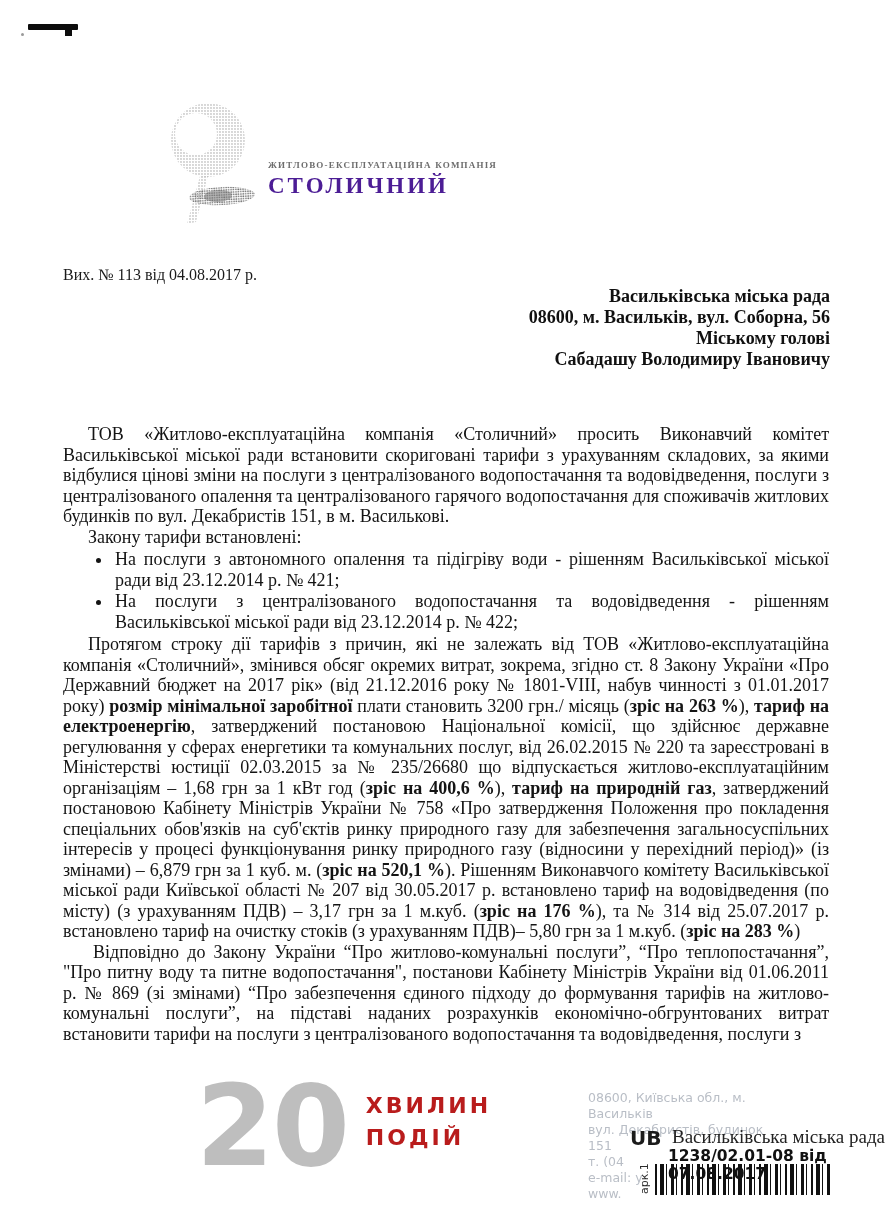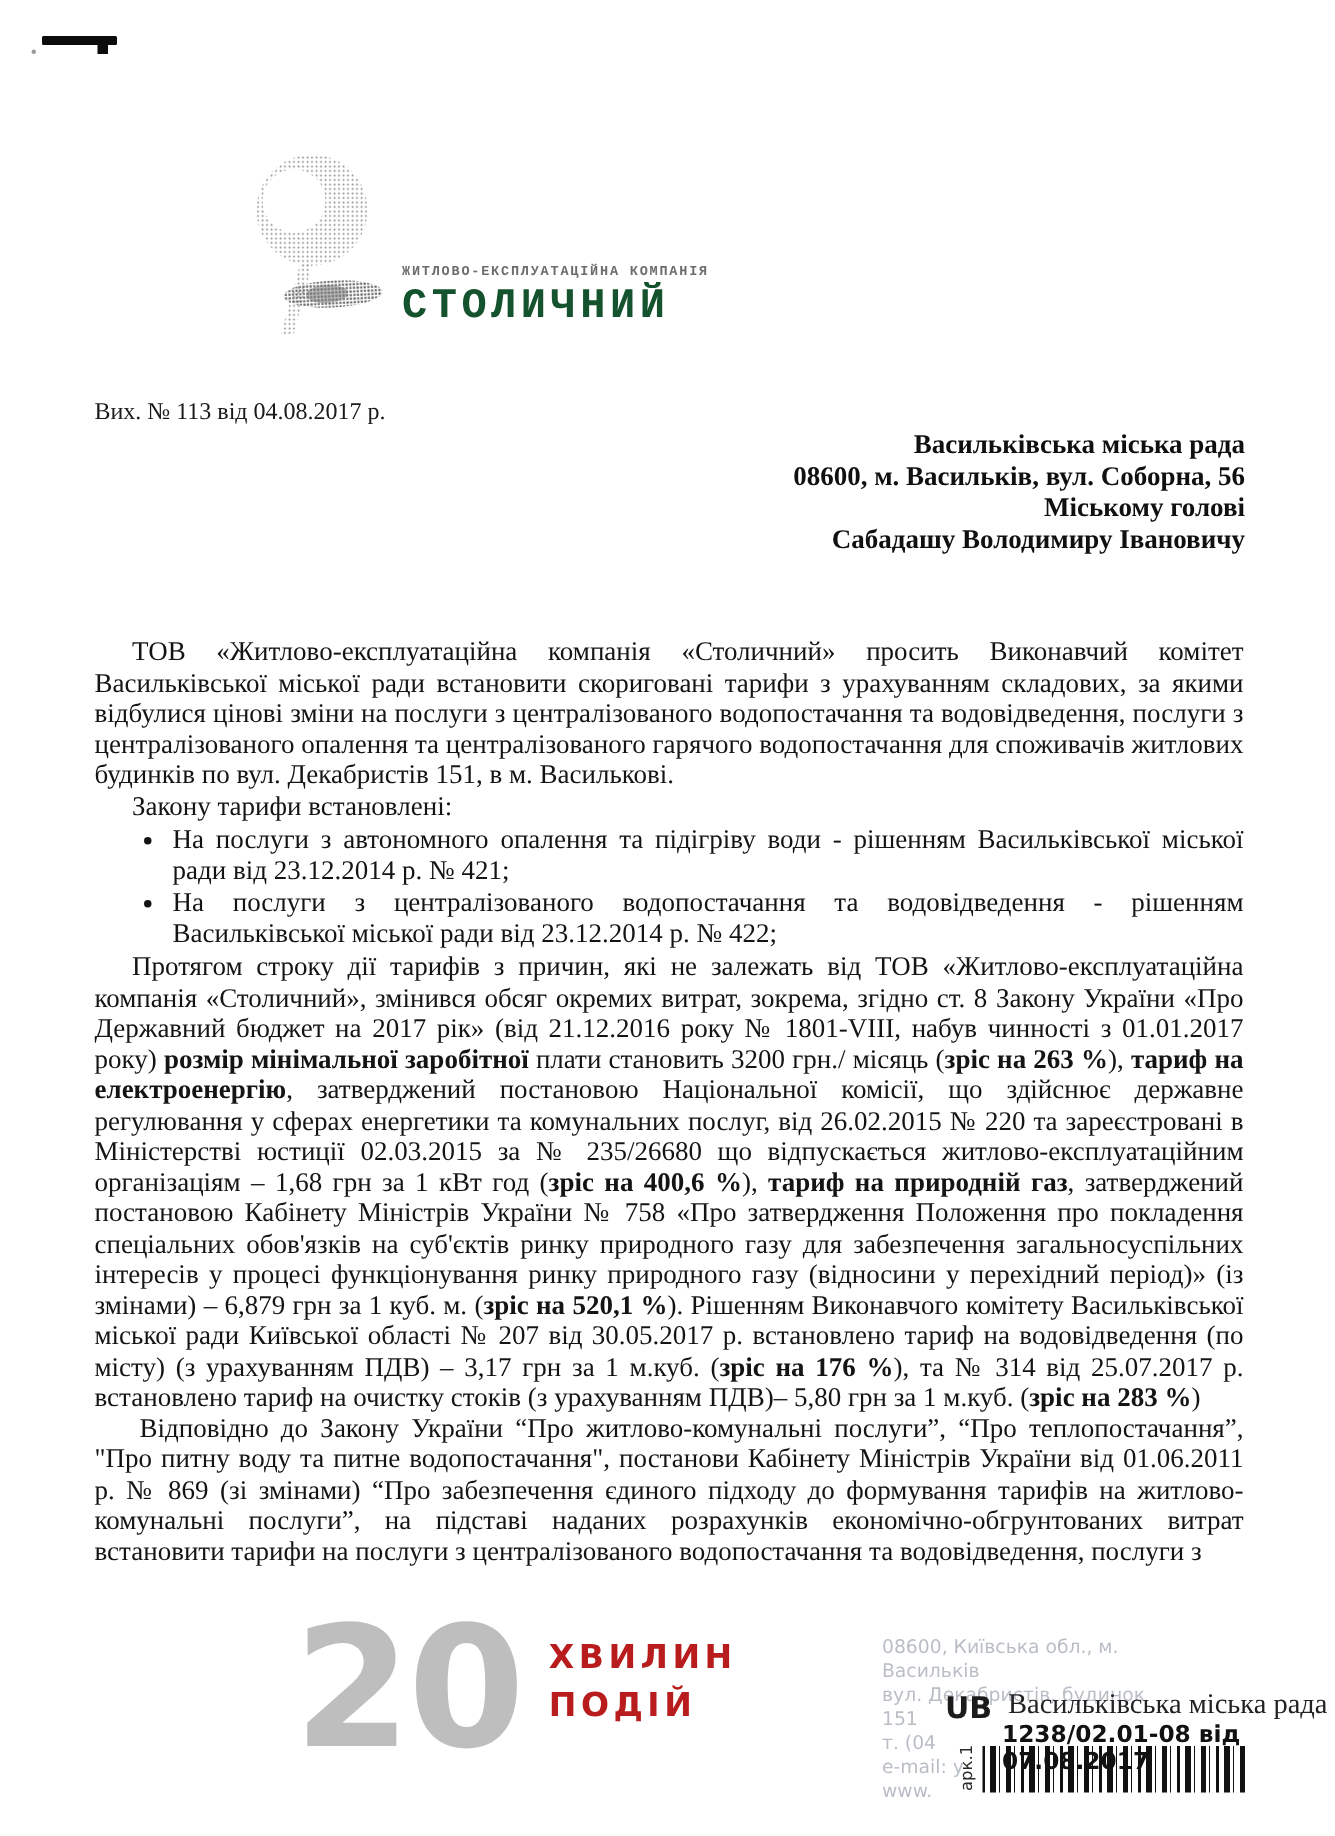--- a/index.html
+++ b/index.html
@@ -12,23 +12,23 @@
     overflow:hidden;
     margin:0 auto;
   }
   
   .scan-bar{position:absolute;left:28px;top:24px;width:50px;height:6px;background:#0c0c0c;border-radius:1px;}
   .scan-sq{position:absolute;left:65px;top:29px;width:7px;height:7px;background:#0c0c0c;}
   .scan-dot{position:absolute;left:21px;top:33px;width:3px;height:3px;background:#9a9a9a;border-radius:50%;}
 
   
   .logo-graphic{position:absolute;left:156px;top:98px;}
-  .logo-text{position:absolute;left:268px;top:176px;width:260px;font-family:Liberation Mono, monospace;}
+  .logo-text{position:absolute;left:268px;top:160px;width:260px;font-family:Liberation Serif, serif;}
   .logo-sub{font-size:9px;letter-spacing:1.2px;color:#6d6d6d;font-weight:bold;}
-  .logo-main{font-size:28px;font-weight:bold;letter-spacing:3px;color:#14532d;margin-top:3px;}
+  .logo-main{font-size:23px;font-weight:bold;letter-spacing:3px;color:#4c1d95;margin-top:3px;}
 
   .ref-line{position:absolute;left:63px;top:266px;font-size:16px;color:#1a1a1a;}
 
   .recipient{position:absolute;right:60px;top:286px;width:480px;text-align:right;font-weight:bold;font-size:18px;line-height:21px;color:#101010;}
   .recipient div{margin:0;}
 
   .body-text{position:absolute;left:63px;top:424px;width:766px;font-size:18px;line-height:20.5px;text-align:justify;color:#141414;}
   .para{margin:0;}
   .para.indent1{text-indent:25px;}
   .para.indent2{text-indent:30px;}

